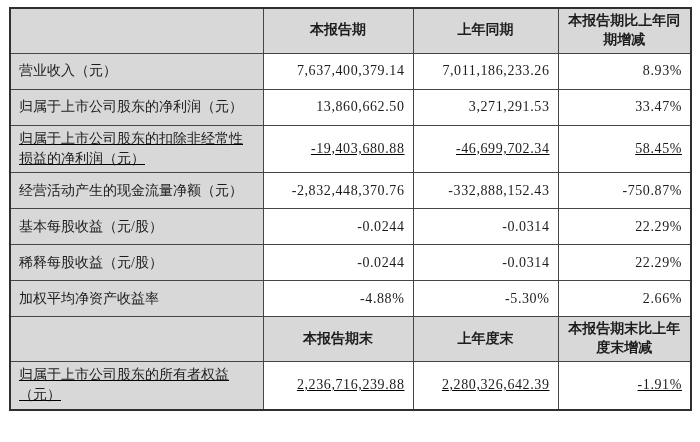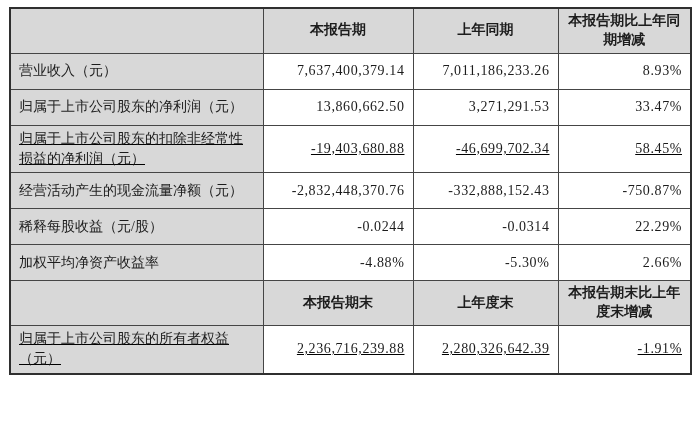--- a/index.html
+++ b/index.html
@@ -102,20 +102,26 @@
       <td class="num">58.45%</td>
     </tr>
 
     <tr class="h-row">
       <td class="lbl">经营活动产生的现金流量净额（元）</td>
       <td class="num">-2,832,448,370.76</td>
       <td class="num">-332,888,152.43</td>
       <td class="num">-750.87%</td>
     </tr>
 
+    <tr class="h-row">
+      <td class="lbl">基本每股收益（元/股）</td>
+      <td class="num">-0.0244</td>
+      <td class="num">-0.0314</td>
+      <td class="num">22.29%</td>
+    </tr>
 
     <tr class="h-row">
       <td class="lbl">稀释每股收益（元/股）</td>
       <td class="num">-0.0244</td>
       <td class="num">-0.0314</td>
       <td class="num">22.29%</td>
     </tr>
 
     <tr class="h-row">
       <td class="lbl">加权平均净资产收益率</td>

